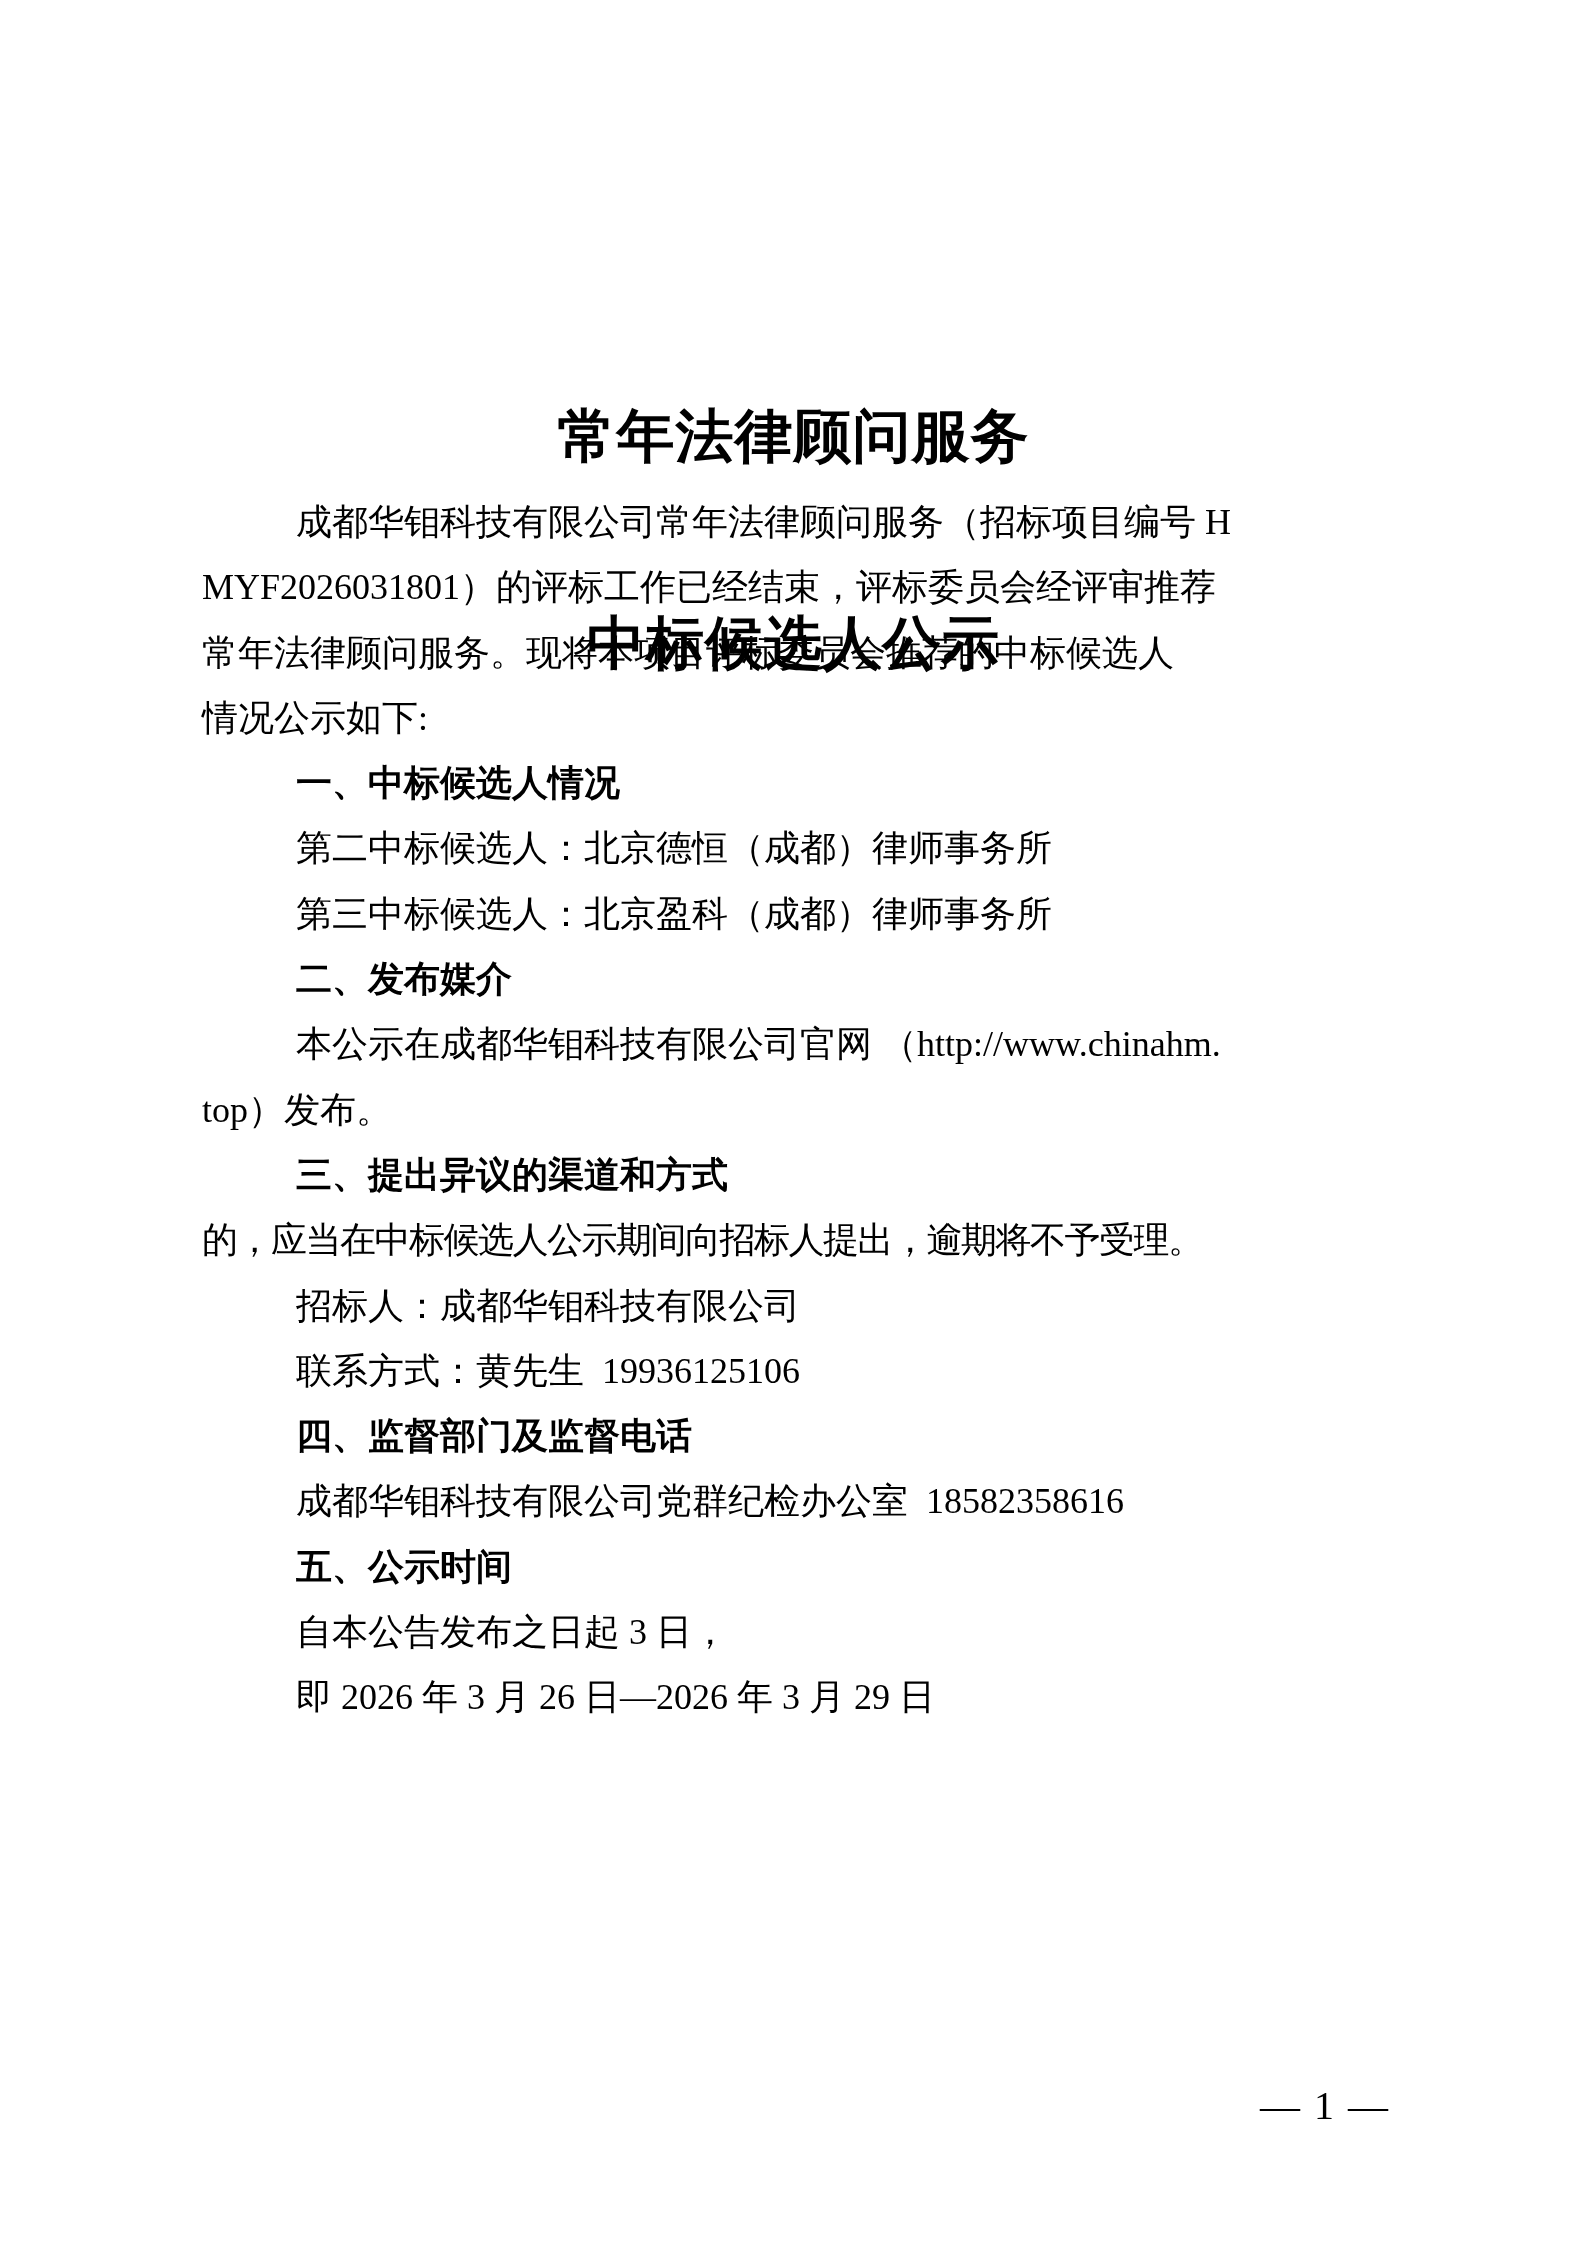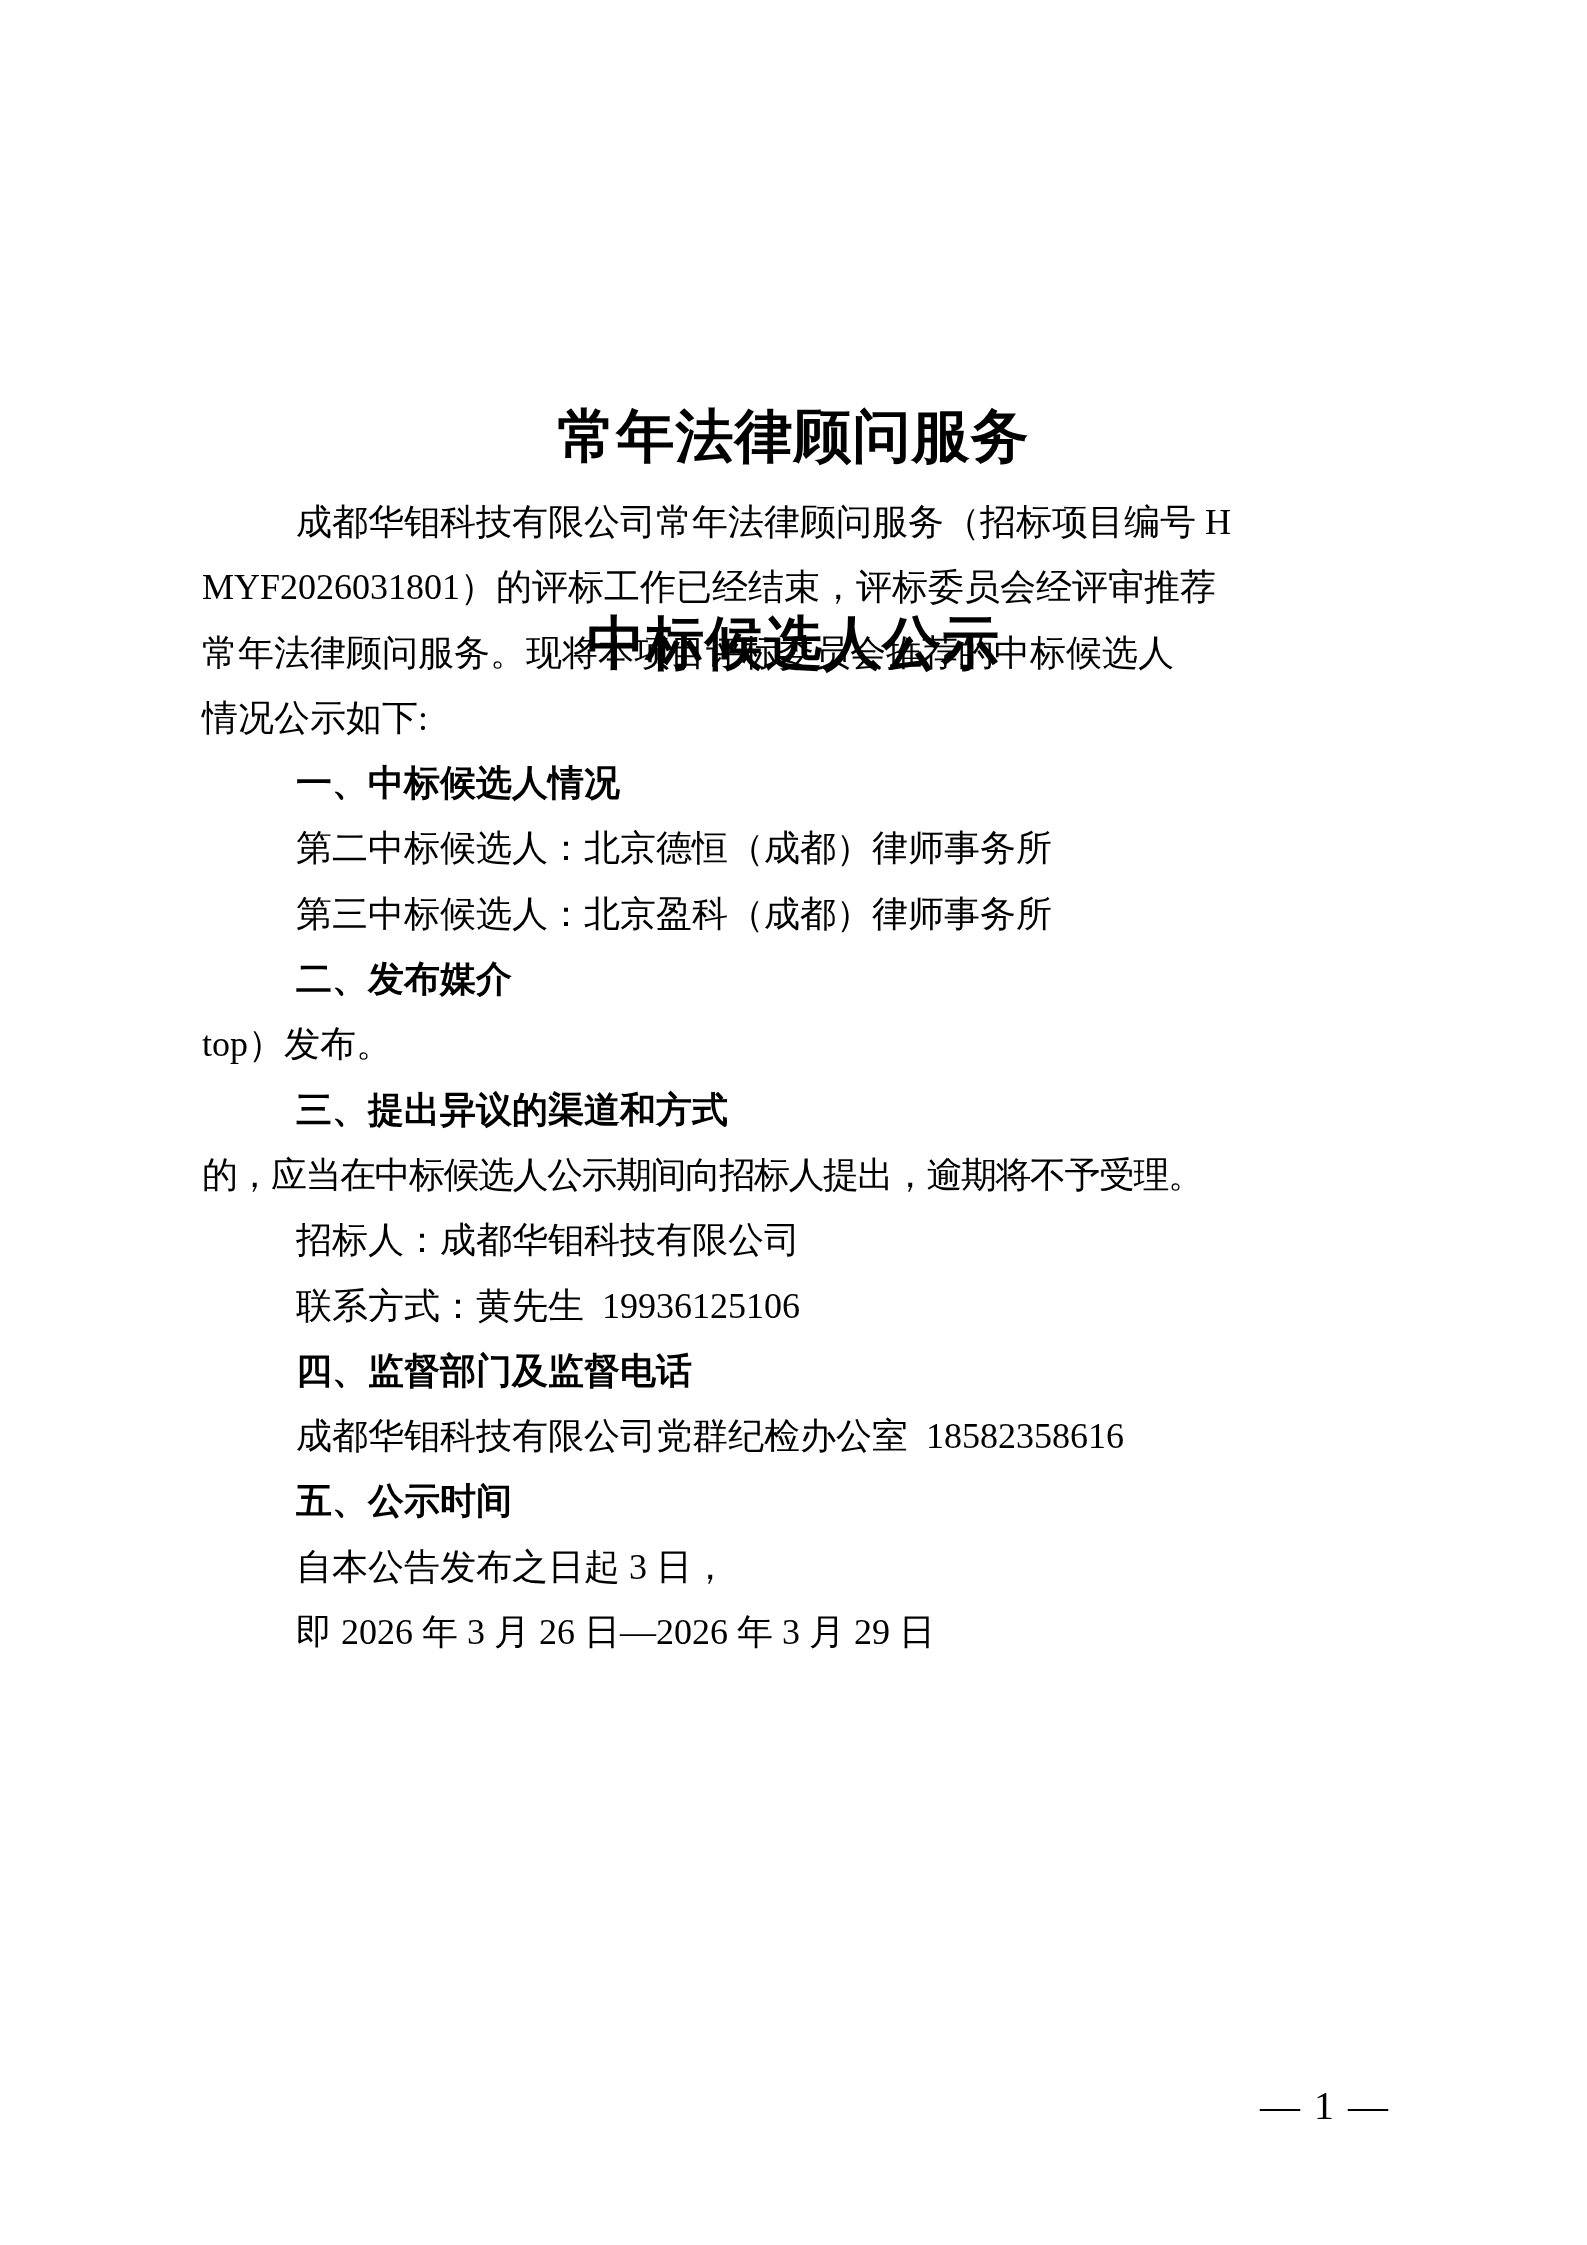--- a/index.html
+++ b/index.html
@@ -72,20 +72,21 @@
 
   <div class="doc-body">
     <div class="line indent">成都华钼科技有限公司常年法律顾问服务（招标项目编号 H</div>
     <div class="line">MYF2026031801）的评标工作已经结束，评标委员会经评审推荐</div>
     <div class="line">常年法律顾问服务。现将本项目评标委员会推荐的中标候选人</div>
     <div class="line">情况公示如下:</div>
     <div class="line indent heading">一、中标候选人情况</div>
     <div class="line indent">第二中标候选人：北京德恒（成都）律师事务所</div>
     <div class="line indent">第三中标候选人：北京盈科（成都）律师事务所</div>
     <div class="line indent heading">二、发布媒介</div>
+    <div class="line indent">本公示在成都华钼科技有限公司官网 （http://www.chinahm.</div>
     <div class="line">top）发布。</div>
     <div class="line indent heading">三、提出异议的渠道和方式</div>
     <div class="line compressed">的，应当在中标候选人公示期间向招标人提出，逾期将不予受理。</div>
     <div class="line indent">招标人：成都华钼科技有限公司</div>
     <div class="line indent">联系方式：黄先生  19936125106</div>
     <div class="line indent heading">四、监督部门及监督电话</div>
     <div class="line indent">成都华钼科技有限公司党群纪检办公室  18582358616</div>
     <div class="line indent heading">五、公示时间</div>
     <div class="line indent">自本公告发布之日起 3 日，</div>
     <div class="line indent">即 2026 年 3 月 26 日—2026 年 3 月 29 日</div>

